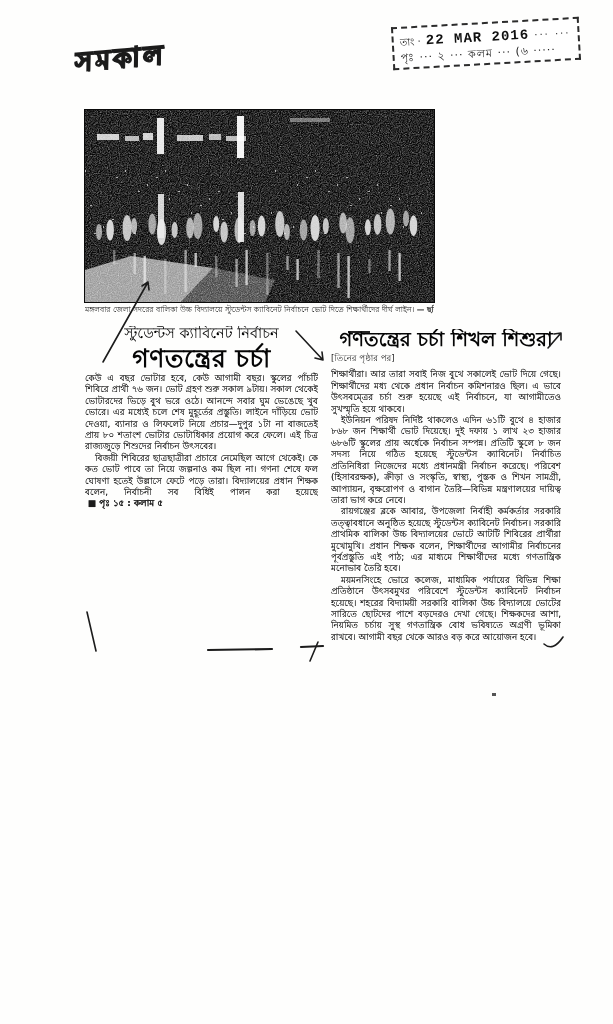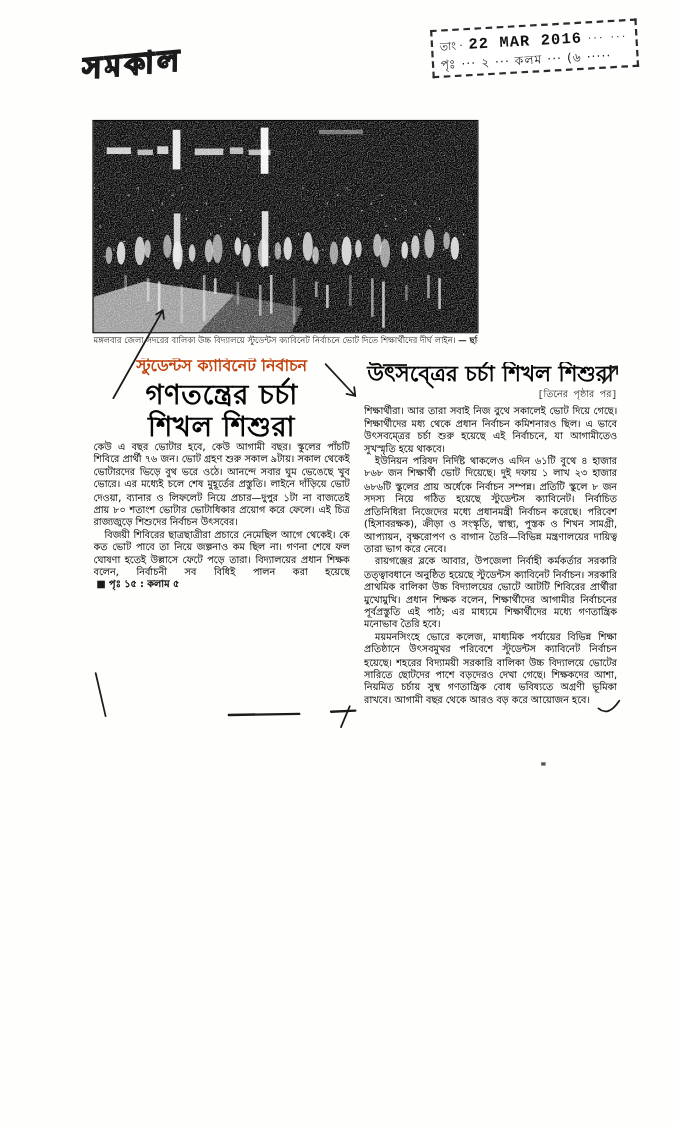--- a/index.html
+++ b/index.html
@@ -42,32 +42,32 @@
     position:absolute;left:85px;top:304px;width:349px;
     font-size:7.6px;line-height:1.5;color:#1c1c1c;
     white-space:nowrap;overflow:hidden;
   }
   .caption .credit{font-weight:bold;}
   
   .col{position:absolute;overflow:hidden;}
   .col-left{left:85px;top:326px;width:233px;height:325px;}
   .col-right{left:331px;top:329px;width:230px;height:327px;}
   .kicker{
-    text-align:center;font-weight:bold;font-size:14.5px;line-height:1.1;
-    margin:0 0 2px 0;color:#c2410c;
+    text-align:center;font-weight:normal;font-size:14.5px;line-height:1.1;
+    margin:0 0 2px 0;color:#000000;
   }
   .headline{
     text-align:center;font-weight:bold;font-size:25px;line-height:1.16;
     margin:0;color:#050505;letter-spacing:.5px;
   }
   .headline-right{
     text-align:center;font-weight:bold;font-size:19.5px;line-height:1.1;
     margin:0;color:#050505;
   }
-  .contnote{text-align:right;font-size:8.6px;margin:2px 0 3px 0;color:#222;font-family:Liberation Mono, monospace;}
+  .contnote{text-align:left;font-size:8.6px;margin:2px 0 3px 0;color:#222;}
   .byline{font-size:9px;font-weight:bold;margin:7px 0 3px 0;color:#101010;}
   .byline .sq{font-size:8px;}
   .body p{
     margin:0;font-size:8.8px;line-height:11.4px;text-align:justify;
     color:#1b1b1b;text-shadow:0 0 .4px rgba(0,0,0,.55);
   }
   .body p + p{text-indent:10px;}
   .jump{font-weight:bold;white-space:nowrap;}
   .toprule{position:absolute;background:#222;}
   
@@ -214,32 +214,31 @@
 
   <div class="caption">
     <span>মঙ্গলবার জেলা সদরের বালিকা উচ্চ বিদ্যালয়ে স্টুডেন্টস ক্যাবিনেট নির্বাচনে ভোট দিতে শিক্ষার্থীদের দীর্ঘ লাইন।</span>
     <span class="credit">— ছবি : ■ সমকাল</span>
   </div>
 
   <div class="col col-left">
     <div class="kicker">স্টুডেন্টস ক্যাবিনেট নির্বাচন</div>
     <div class="headline">
       <div>গণতন্ত্রের চর্চা</div>
-      <div>শিখল শিশুরা</div>
     </div>
     <div class="body">
       <p>কেউ এ বছর ভোটার হবে, কেউ আগামী বছর। স্কুলের পাঁচটি শিবিরে প্রার্থী ৭৬ জন। ভোট গ্রহণ শুরু সকাল ৯টায়। সকাল থেকেই ভোটারদের ভিড়ে বুথ ভরে ওঠে। আনন্দে সবার ঘুম ভেঙেছে খুব ভোরে। এর মধ্যেই চলে শেষ মুহূর্তের প্রস্তুতি। লাইনে দাঁড়িয়ে ভোট দেওয়া, ব্যানার ও লিফলেট নিয়ে প্রচার—দুপুর ১টা না বাজতেই প্রায় ৮০ শতাংশ ভোটার ভোটাধিকার প্রয়োগ করে ফেলে। এই চিত্র রাজ্যজুড়ে শিশুদের নির্বাচন উৎসবের।</p>
       <p><span>বিজয়ী শিবিরের ছাত্রছাত্রীরা প্রচারে নেমেছিল আগে থেকেই। কে কত ভোট পাবে তা নিয়ে জল্পনাও কম ছিল না। গণনা শেষে ফল ঘোষণা হতেই উল্লাসে ফেটে পড়ে তারা। বিদ্যালয়ের প্রধান শিক্ষক বলেন, নির্বাচনী সব বিধিই পালন করা হয়েছে</span>
         &nbsp;<span class="jump">■ পৃঃ ১৫ : কলাম ৫</span></p>
     </div>
   </div>
 
   <div class="toprule" style="left:348px;top:331px;width:22px;height:2px;"></div>
   <div class="col col-right">
-    <div class="headline-right">উৎসব্ত্রের চর্চা শিখল শিশুরা</div>
+    <div class="headline-right">গণতন্ত্রের চর্চা শিখল শিশুরা</div>
     <div class="contnote">[তিনের পৃষ্ঠার পর]</div>
     <div class="body">
       <p>শিক্ষার্থীরা। আর তারা সবাই নিজ বুথে সকালেই ভোট দিয়ে গেছে। শিক্ষার্থীদের মধ্য থেকে প্রধান নির্বাচন কমিশনারও ছিল। এ ভাবে উৎসবম্ত্রের চর্চা শুরু হয়েছে এই নির্বাচনে, যা আগামীতেও সুখস্মৃতি হয়ে থাকবে।</p>
       <p>ইউনিয়ন পরিষদ নির্দিষ্ট থাকলেও এদিন ৬১টি বুথে ৪ হাজার ৮৬৮ জন শিক্ষার্থী ভোট দিয়েছে। দুই দফায় ১ লাখ ২৩ হাজার ৬৮৬টি স্কুলের প্রায় অর্ধেকে নির্বাচন সম্পন্ন। প্রতিটি স্কুলে ৮ জন সদস্য নিয়ে গঠিত হয়েছে স্টুডেন্টস ক্যাবিনেট। নির্বাচিত প্রতিনিধিরা নিজেদের মধ্যে প্রধানমন্ত্রী নির্বাচন করেছে। পরিবেশ (হিসাবরক্ষক), ক্রীড়া ও সংস্কৃতি, স্বাস্থ্য, পুস্তক ও শিখন সামগ্রী, আপ্যায়ন, বৃক্ষরোপণ ও বাগান তৈরি—বিভিন্ন মন্ত্রণালয়ের দায়িত্ব তারা ভাগ করে নেবে।</p>
       <p>রায়গঞ্জের ব্লকে আবার, উপজেলা নির্বাহী কর্মকর্তার সরকারি তত্ত্বাবধানে অনুষ্ঠিত হয়েছে স্টুডেন্টস ক্যাবিনেট নির্বাচন। সরকারি প্রাথমিক বালিকা উচ্চ বিদ্যালয়ের ভোটে আটটি শিবিরের প্রার্থীরা মুখোমুখি। প্রধান শিক্ষক বলেন, শিক্ষার্থীদের আগামীর নির্বাচনের পূর্বপ্রস্তুতি এই পাঠ; এর মাধ্যমে শিক্ষার্থীদের মধ্যে গণতান্ত্রিক মনোভাব তৈরি হবে।</p>
       <p>ময়মনসিংহে ভোরে কলেজ, মাধ্যমিক পর্যায়ের বিভিন্ন শিক্ষা প্রতিষ্ঠানে উৎসবমুখর পরিবেশে স্টুডেন্টস ক্যাবিনেট নির্বাচন হয়েছে। শহরের বিদ্যাময়ী সরকারি বালিকা উচ্চ বিদ্যালয়ে ভোটের সারিতে ছোটদের পাশে বড়দেরও দেখা গেছে। শিক্ষকদের আশা, নিয়মিত চর্চায় সুস্থ গণতান্ত্রিক বোধ ভবিষ্যতে অগ্রণী ভূমিকা রাখবে। আগামী বছর থেকে আরও বড় করে আয়োজন হবে।</p>
     </div>
   </div>
 
   <div class="speck"></div>

